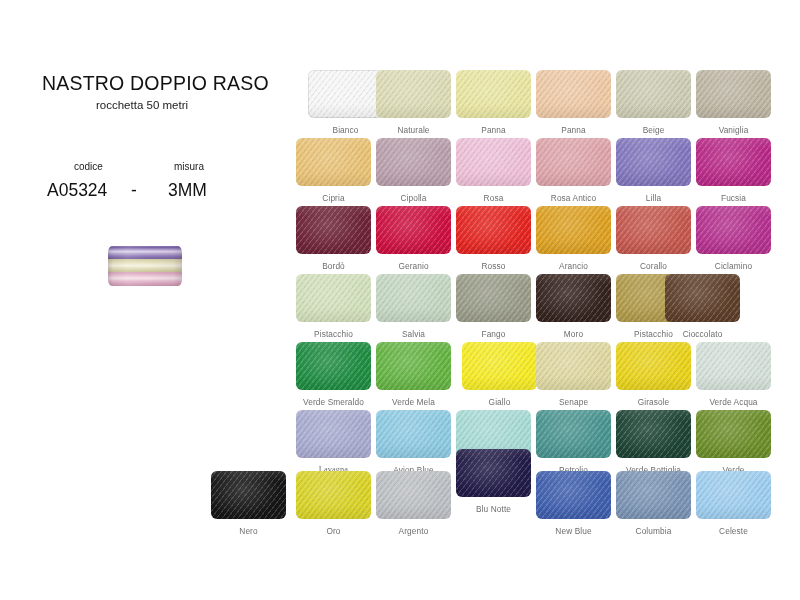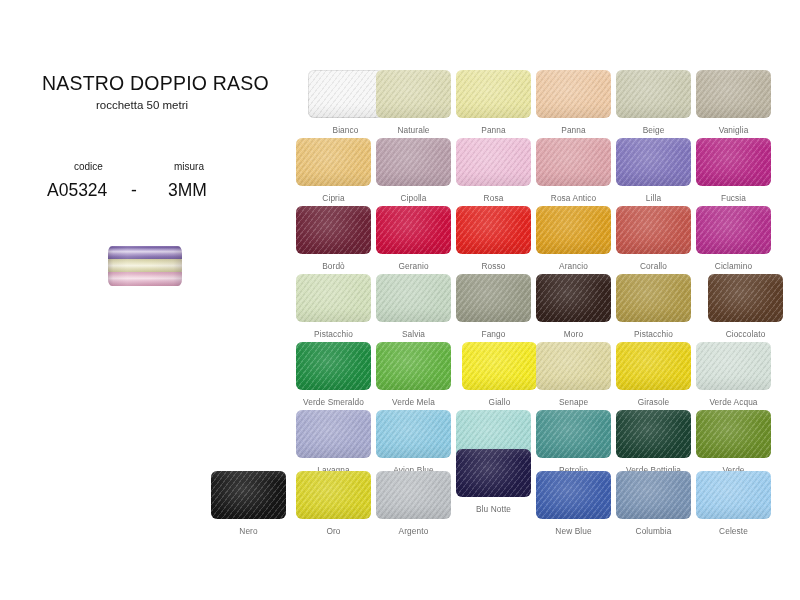--- a/index.html
+++ b/index.html
@@ -352,21 +352,21 @@
       <div class="swatch-label" style="color: rgb(110, 110, 110);">Salvia</div>
     </div>
     <div class="swatch-cell" style="left: 536px; top: 274px;">
       <div class="swatch-chip" style="background: rgb(53, 35, 30); width: 75px; height: 48px;"></div>
       <div class="swatch-label" style="color: rgb(110, 110, 110);">Moro</div>
     </div>
     <div class="swatch-cell" style="left: 616px; top: 274px;">
       <div class="swatch-chip" style="background: rgb(176, 154, 74); width: 75px; height: 48px;"></div>
       <div class="swatch-label" style="color: rgb(110, 110, 110);">Pistacchio</div>
     </div>
-    <div class="swatch-cell" style="left: 708px; top: 274px;">
+    <div class="swatch-cell" style="left: 665px; top: 274px;">
       <div class="swatch-chip" style="background: rgb(94, 63, 42); width: 75px; height: 48px;"></div>
       <div class="swatch-label" style="color: rgb(110, 110, 110);">Cioccolato</div>
     </div>
     <div class="swatch-cell" style="left: 296px; top: 342px;">
       <div class="swatch-chip" style="background: rgb(31, 141, 66); width: 75px; height: 48px;"></div>
       <div class="swatch-label" style="color: rgb(110, 110, 110);">Verde Smeraldo</div>
     </div>
     <div class="swatch-cell" style="left: 376px; top: 342px;">
       <div class="swatch-chip" style="background: rgb(101, 180, 68); width: 75px; height: 48px;"></div>
       <div class="swatch-label" style="color: rgb(110, 110, 110);">Verde Mela</div>
@@ -380,21 +380,21 @@
       <div class="swatch-label" style="color: rgb(110, 110, 110);">Senape</div>
     </div>
     <div class="swatch-cell" style="left: 616px; top: 342px;">
       <div class="swatch-chip" style="background: rgb(232, 210, 28); width: 75px; height: 48px;"></div>
       <div class="swatch-label" style="color: rgb(110, 110, 110);">Girasole</div>
     </div>
     <div class="swatch-cell" style="left: 696px; top: 342px;">
       <div class="swatch-chip" style="background: rgb(212, 224, 216); width: 75px; height: 48px;"></div>
       <div class="swatch-label" style="color: rgb(110, 110, 110);">Verde Acqua</div>
     </div>
-    <div class="swatch-cell" style="left: 296px; top: 410px;">
+    <div class="swatch-cell" style="left: 296px; top: 410px; font-family: Liberation Serif, serif;">
       <div class="swatch-chip" style="background: rgb(168, 171, 207); width: 75px; height: 48px;"></div>
       <div class="swatch-label" style="color: rgb(110, 110, 110);">Lavagna</div>
     </div>
     <div class="swatch-cell" style="left: 376px; top: 410px;">
       <div class="swatch-chip" style="background: rgb(142, 202, 226); width: 75px; height: 48px;"></div>
       <div class="swatch-label" style="color: rgb(110, 110, 110);">Avion Blue</div>
     </div>
     <div class="swatch-cell" style="left: 456px; top: 410px;">
       <div class="swatch-chip" style="background: rgb(168, 218, 213); width: 75px; height: 48px;"></div>
       <div class="swatch-label" style="color: rgb(110, 110, 110);">Cipria</div>

